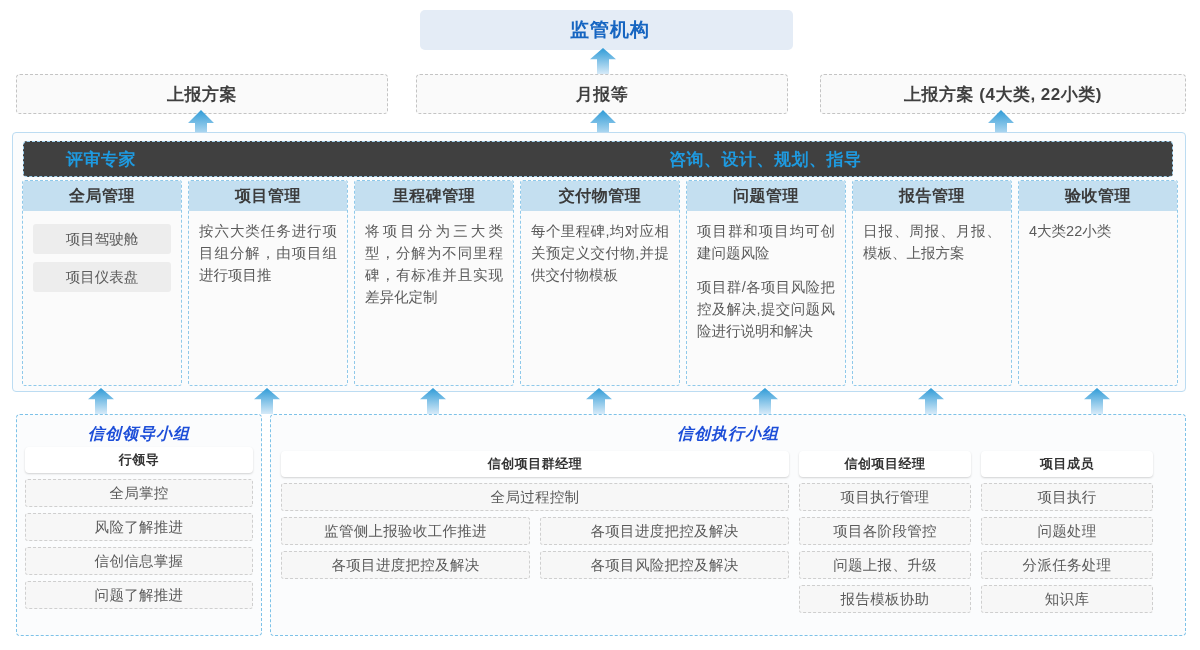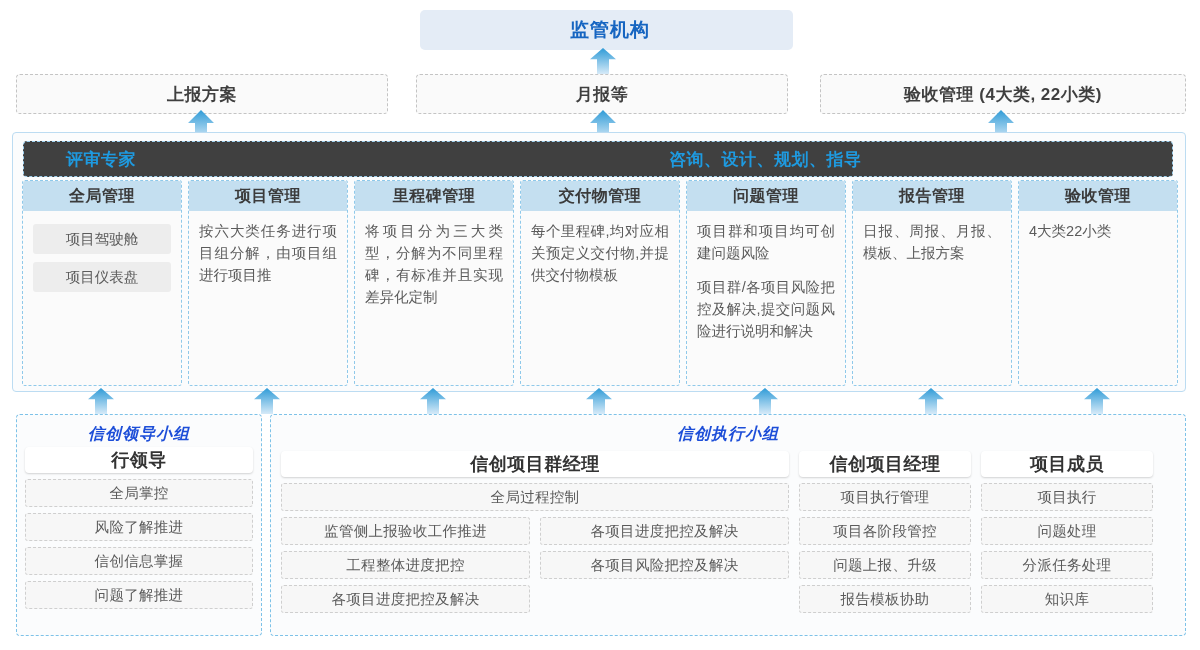--- a/index.html
+++ b/index.html
@@ -176,21 +176,21 @@
     font-style: italic;
   }
   .white-head {
     height: 26px;
     background: #ffffff;
     border-radius: 4px;
     box-shadow: 0 1px 2px rgba(0,0,0,.17);
     display: flex;
     align-items: center;
     justify-content: center;
-    font-size: 18px;
+    font-size: 13px;
     font-weight: bold;
     color: #333333;
     letter-spacing: .5px;
   }
   .sub-item {
     height: 26px;
     border: 1px dashed #cfcfcf;
     border-radius: 3px;
     background: #f7f7f7;
     display: flex;
@@ -249,21 +249,21 @@
     </svg>
   </div>
 
   <div class="report-box" id="rb0">
     <span>上报方案</span>
   </div>
   <div class="report-box" id="rb1">
     <span>月报等</span>
   </div>
   <div class="report-box" id="rb2">
-    <span>验收管理 (4大类, 22小类)</span>
+    <span>上报方案 (4大类, 22小类)</span>
   </div>
 
   <div class="arrow-up" style="left:188px; top:110px;">
     <svg viewBox="0 0 26 30" preserveAspectRatio="none">
       <defs>
           <linearGradient id="ag2" x1="0" y1="0" x2="0" y2="1">
         <stop offset="0%" stop-color="#2f9bd7"></stop>
             <stop offset="100%" stop-color="#d6eaf8"></stop>
       </linearGradient>
         </defs>
@@ -396,21 +396,20 @@
     <div class="group-title">信创执行小组</div>
 
     <div class="rg-cols">
 
       <div class="rg-col-wide">
         <div class="white-head">信创项目群经理</div>
         <div class="sub-item rg-wide-full">全局过程控制</div>
         <div class="rg-wide-grid">
           <div>
             <div class="sub-item">监管侧上报验收工作推进</div>
-            <div class="sub-item">工程整体进度把控</div>
             <div class="sub-item">各项目进度把控及解决</div>
           </div>
           <div>
             <div class="sub-item">各项目进度把控及解决</div>
             <div class="sub-item">各项目风险把控及解决</div>
           </div>
         </div>
       </div>
 
       <div class="rg-col">

